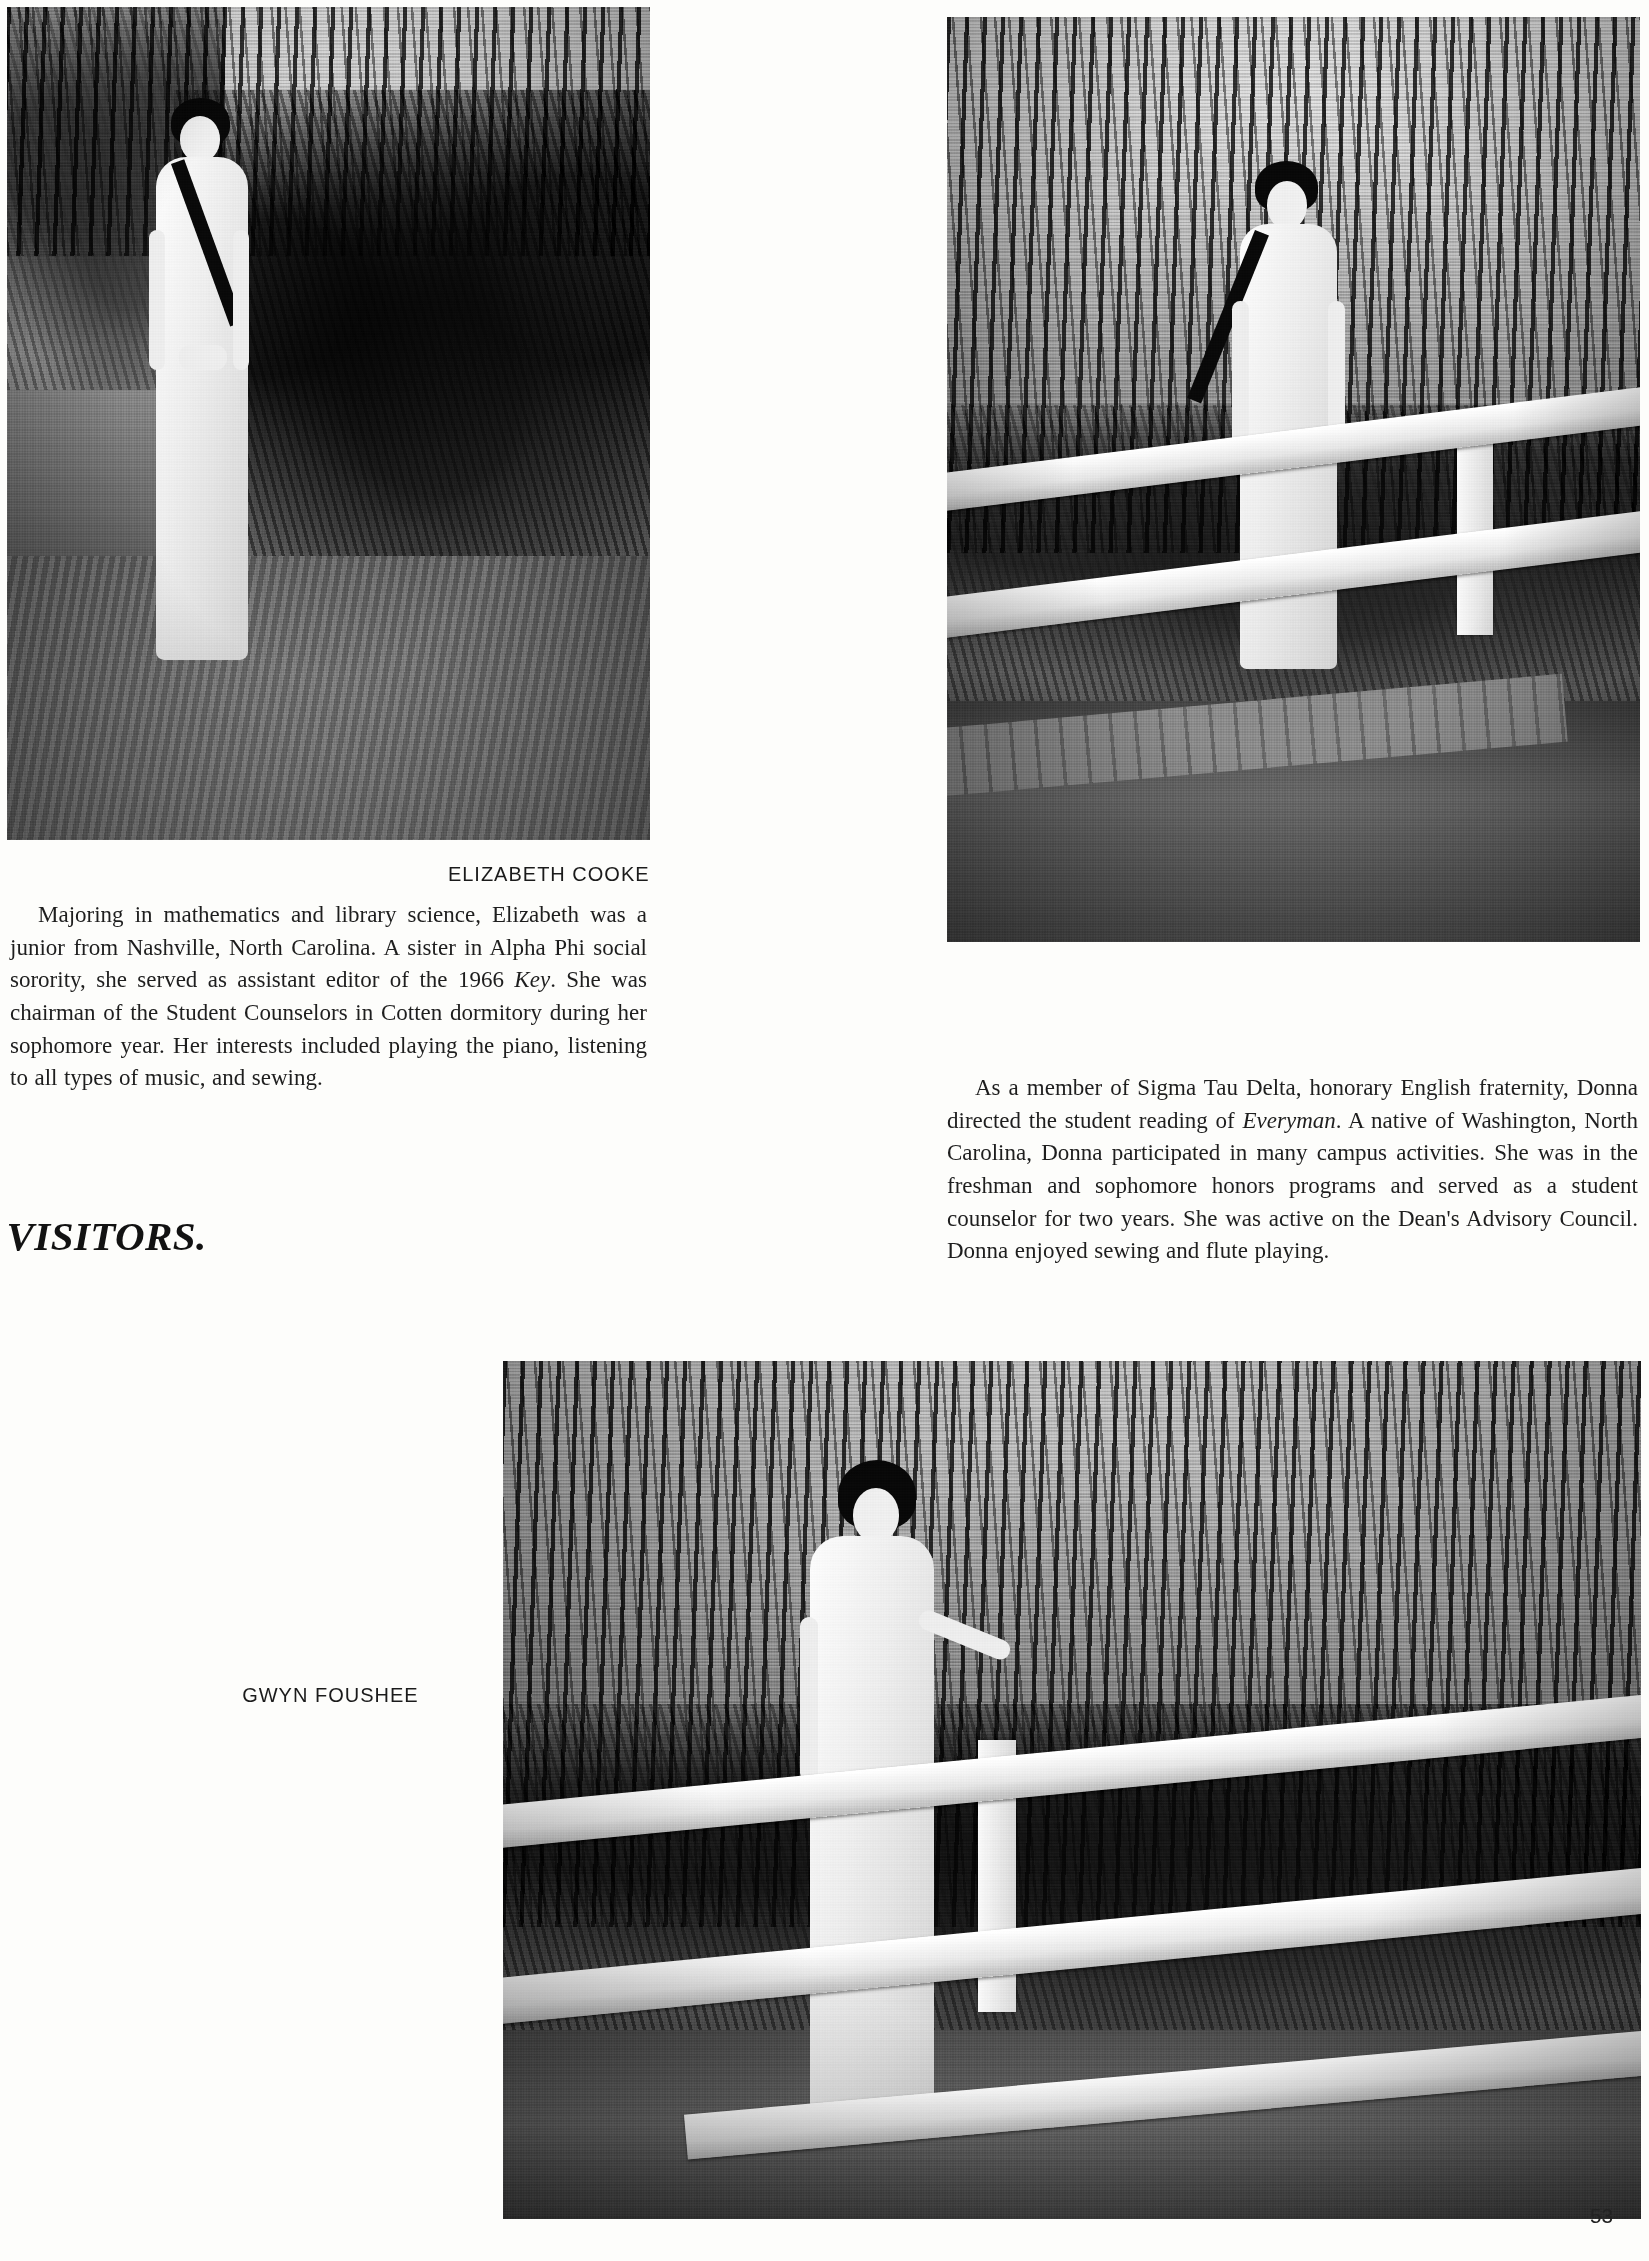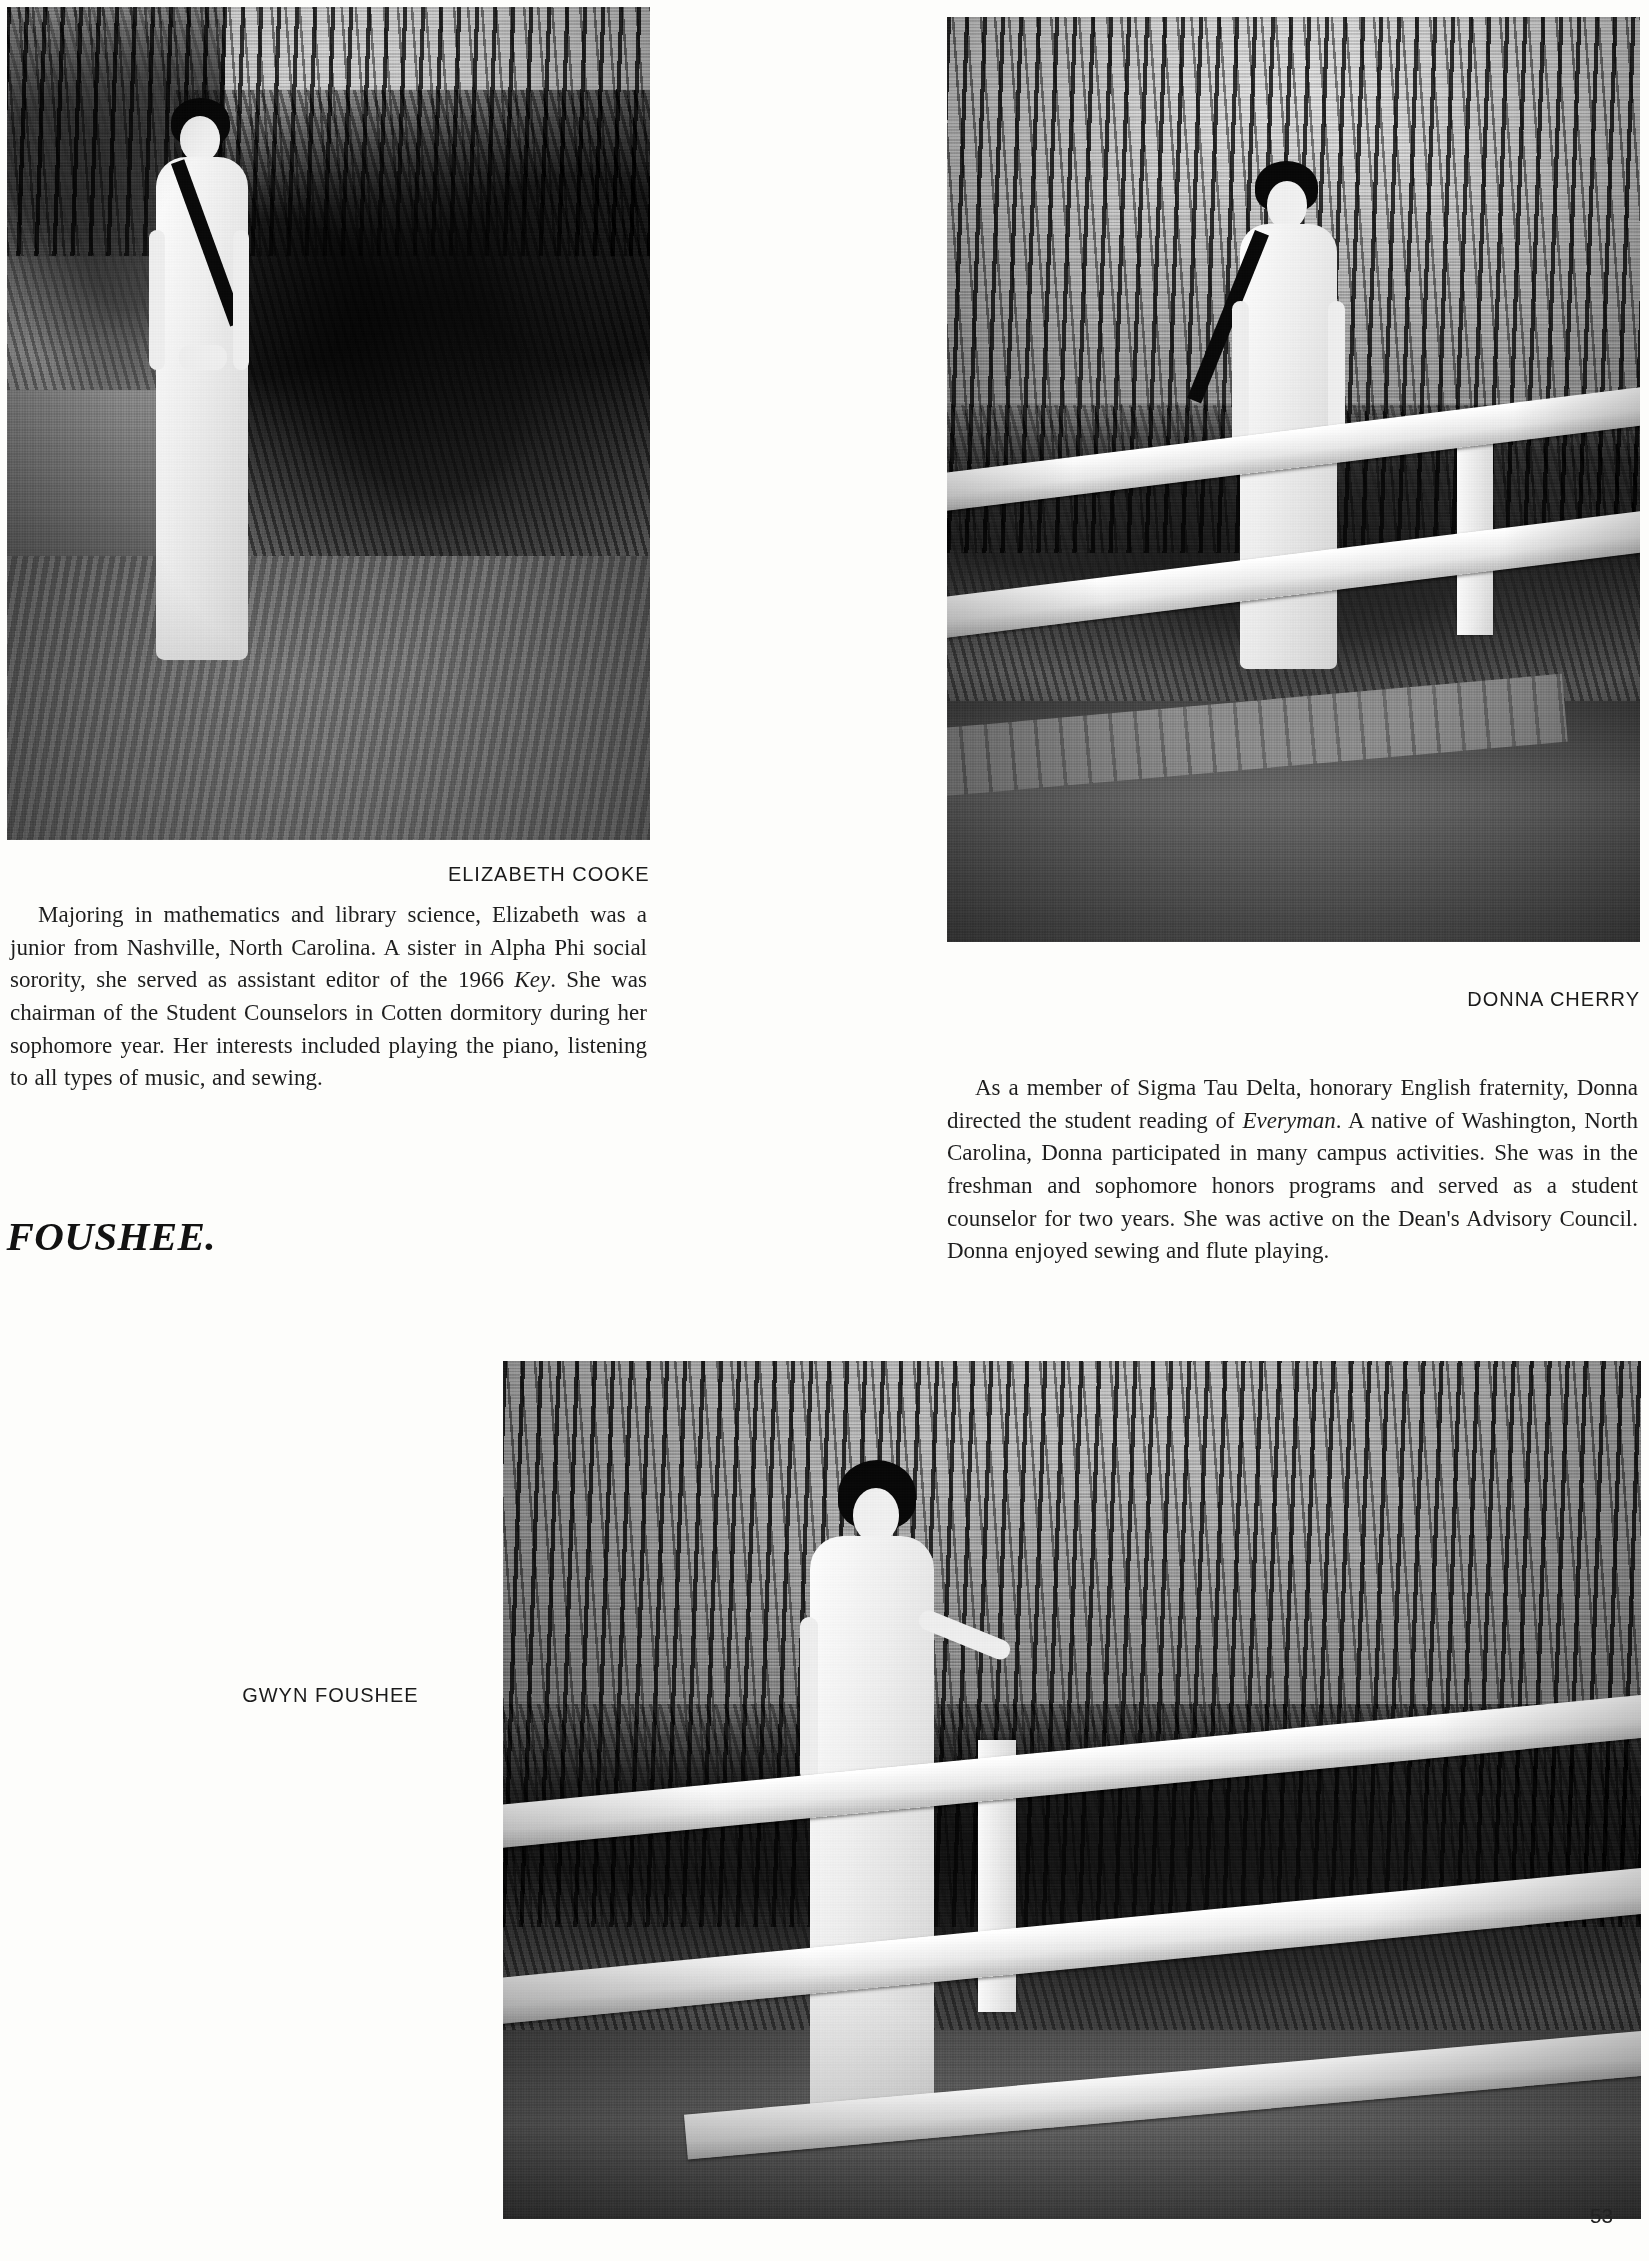--- a/index.html
+++ b/index.html
@@ -202,27 +202,26 @@
 
     <div class="post" style="left:510px; top:412px; width:36px; height:206px;"></div>
     <div class="rail" style="left:-16.5px; top:412px; width:742px; height:38px; transform:rotate(-7deg);"></div>
     <div class="rail" style="left:-16.5px; top:536px; width:742px; height:41px; transform:rotate(-7deg);"></div>
     <div class="plank" style="left:-8.2px; top:684px; width:627px; height:68px; transform:rotate(-5deg);"></div>
 
     <div class="grain"></div>
     <div class="vignette"></div>
   </div>
 
-  <div class="caption-name" style="left:947px; top:988px; width:693px;">DONNA CHERRY</div>
 
   <div class="body-text" style="left:947px; top:1072px; width:691px;">
     <span class="indent"></span><span>As a member of Sigma Tau Delta, honorary English fraternity, Donna directed the student reading of </span><em>Everyman</em><span>. A native of Washington, North Carolina, Donna participated in many campus activities. She was in the freshman and sophomore honors programs and served as a student counselor for two years. She was active on the Dean's Advisory Council. Donna enjoyed sewing and flute playing.</span>
   </div>
 
-  <div class="section-title" style="left:6.6px; top:1212px;">FOUSHEE.</div>
+  <div class="section-title" style="left:6.6px; top:1212px;">VISITORS.</div>
 
   <div class="photo" style="left:503px; top:1361px; width:1138px; height:858px;">
     <div class="sky" style="background:linear-gradient(180deg,#cfcfc9 0%,#a8a8a1 20%,#6d6d67 55%,#474742 85%,#34342f 100%);"></div>
     <div class="trees" style="height:66%;"></div>
     <div class="brush" style="top:40%; height:38%; left:0; right:0; opacity:.85;"></div>
     <div class="ground" style="height:22%; background:linear-gradient(180deg,#52524c 0%,#6b6b63 50%,#4c4c46 100%);"></div>
 
     <div class="figure" style="left:289px; top:99px; width:190px; height:676px;">
       <div class="hair" style="left:46px; top:0; width:78px; height:69px;"></div>
       <div class="head" style="left:61px; top:28px; width:46px; height:54px;"></div>

